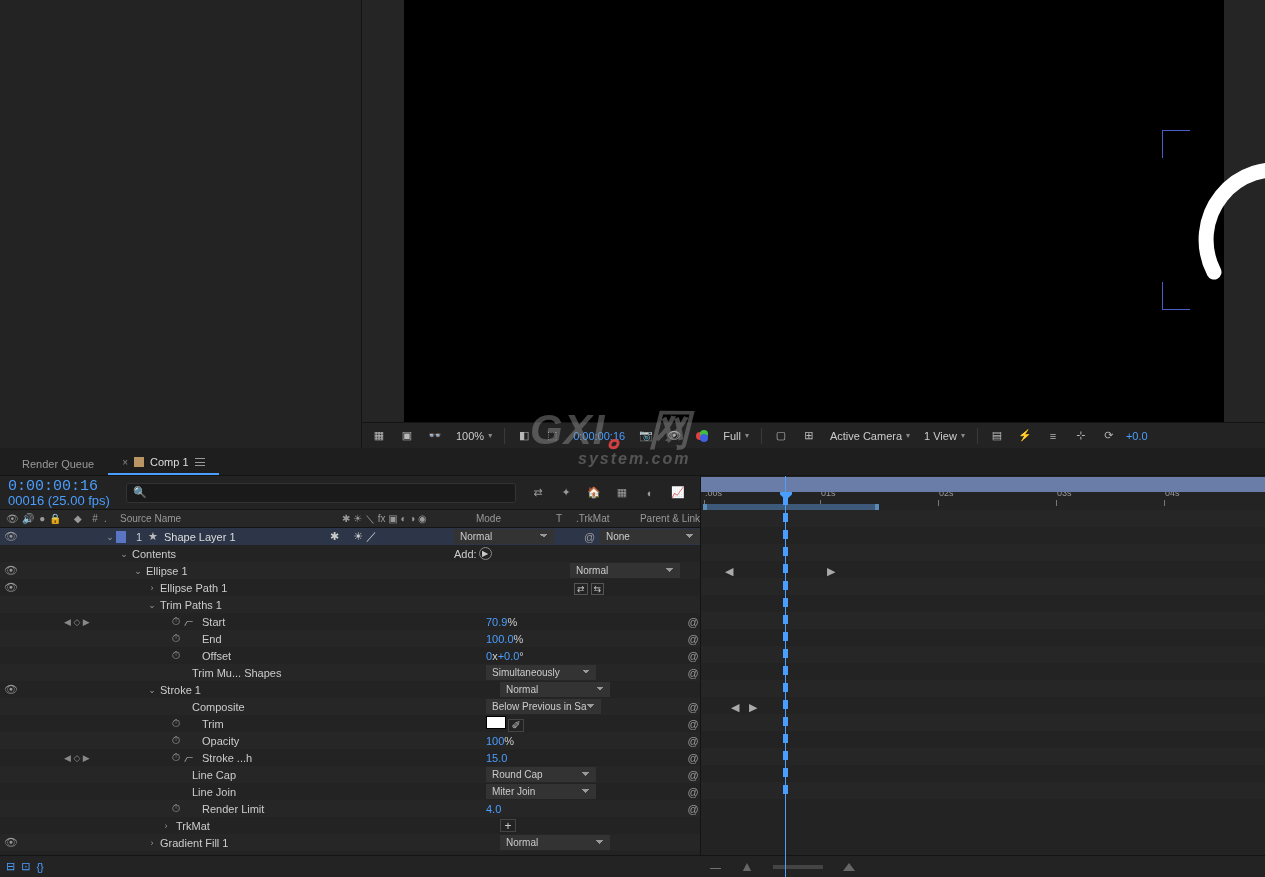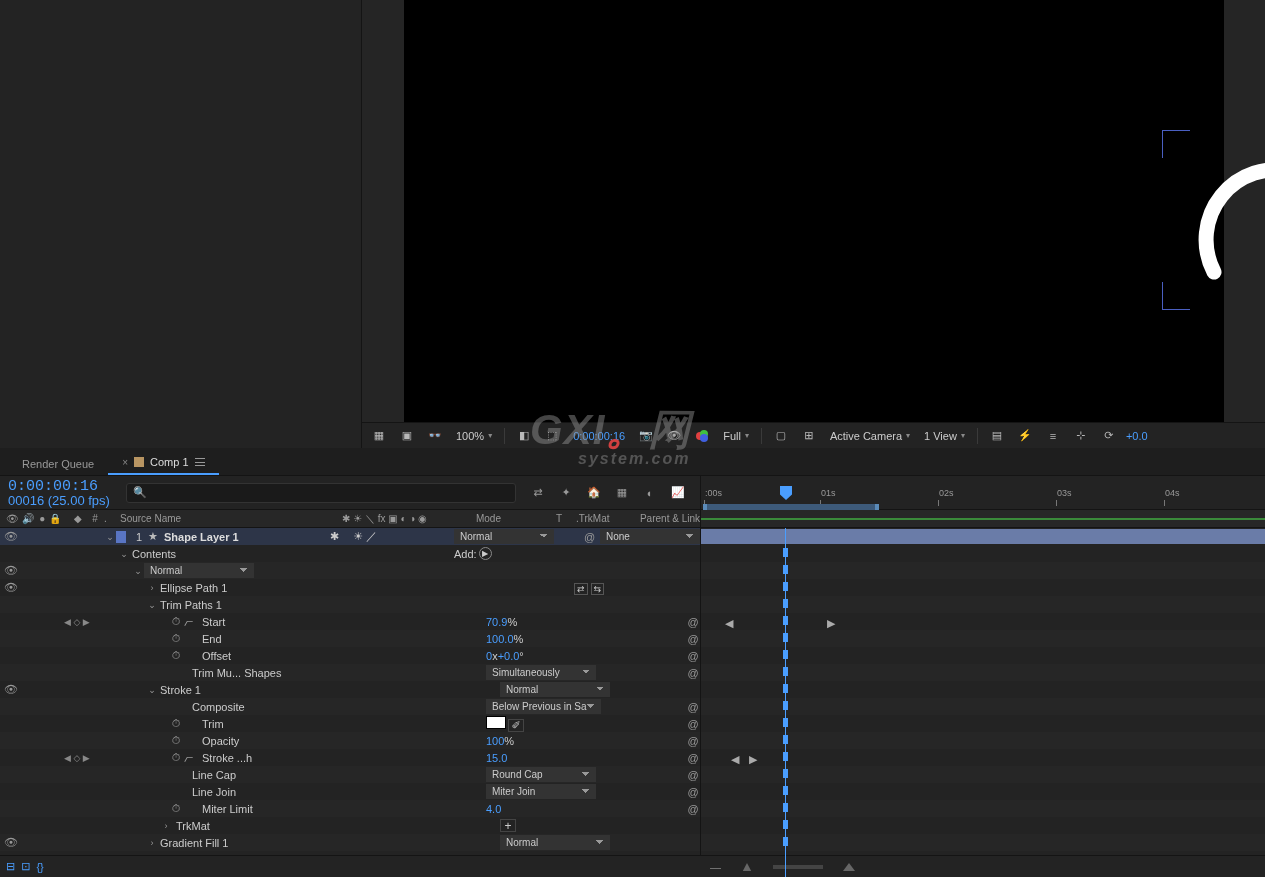--- a/index.html
+++ b/index.html
@@ -26,21 +26,21 @@
 .tabs-row{height:28px;background:#1e1e1e;display:flex;align-items:flex-end;padding-left:8px;border-bottom:1px solid #141414}
 .tab{padding:5px 14px 5px 14px;color:#999;font-size:11px;display:flex;align-items:center;gap:6px}
 .tab.active{border-bottom:2px solid #4a9eff;color:#ddd}
 .tab-close{font-size:10px;color:#888}
 .comp-icon{width:10px;height:10px;background:#b89562}
 .menu-lines{display:inline-block;width:10px;height:8px;border-top:1px solid #999;border-bottom:1px solid #999;position:relative}
 .menu-lines::after{content:'';position:absolute;top:3px;left:0;right:0;height:1px;background:#999}
 
 .timeline-area{display:flex;height:calc(877px - 448px - 28px)}
 .tl-left{width:700px;background:#232323;display:flex;flex-direction:column}
-.tl-right{flex:1;background:#232323;display:flex;flex-direction:column;border-left:1px solid #141414}
+.tl-right{flex:1;background:#232323;display:flex;flex-direction:row;border-left:1px solid #141414}
 .tl-head{height:34px;display:flex;align-items:center;padding:0 8px;gap:10px;border-bottom:1px solid #141414}
 .timecode{color:#4a9eff;font-size:15px;font-weight:300;font-family:'Courier New',monospace}
 .timecode-sub{color:#4a9eff;font-size:13px;margin-top:-2px}
 .search-box{flex:1;max-width:390px;height:20px;background:#1a1a1a;border:1px solid #333;border-radius:3px;display:flex;align-items:center;padding:0 6px;margin-left:6px}
 .search-box input{background:transparent;border:none;outline:none;color:#ccc;font-size:11px;flex:1}
 .tl-tool-icons{display:flex;gap:12px;margin-left:auto;color:#999;padding-right:6px}
 .tl-tool-icons span{width:16px;height:16px;display:flex;align-items:center;justify-content:center}
 
 .col-headers{height:18px;display:flex;align-items:center;background:#272727;border-bottom:1px solid #141414;font-size:10px;color:#999;padding-left:2px}
 .ch-toggles{width:72px;display:flex;gap:4px;padding-left:4px}
@@ -58,21 +58,21 @@
 .row{height:17px;display:flex;align-items:center;font-size:11px;color:#ccc}
 .row.alt{background:#262626}
 .row .toggles{width:60px;display:flex;gap:2px;padding-left:4px}
 .eye{width:14px;height:14px;display:flex;align-items:center;justify-content:center;color:#999}
 .row .nav{width:44px;display:flex;align-items:center;gap:2px;color:#888;font-size:9px;justify-content:flex-start;padding-left:4px}
 .row .twirl{width:12px;color:#999;font-size:9px;cursor:pointer;text-align:center}
 .row .indent{display:inline-block}
 .row .num{width:18px;text-align:center;color:#ccc}
 .row .star{width:14px;color:#bbb}
 .row .name{flex:1;padding-left:2px}
-.row .bold{font-weight:bold;color:#ddd}
+.row .bold{font-weight:normal;color:#ddd}
 .row .switches{width:128px;display:flex;align-items:center;gap:3px;padding-left:4px}
 .row .mode{width:130px}
 .row .parent{width:116px;display:flex;align-items:center;gap:4px}
 .row .val{color:#4a9eff;cursor:ew-resize}
 .row .unit{color:#ccc}
 .dropdown{background:#333;border:none;color:#ccc;font-size:10px;height:15px;padding:0 14px 0 6px;appearance:none;background-image:linear-gradient(45deg,transparent 50%,#999 50%),linear-gradient(135deg,#999 50%,transparent 50%);background-position:calc(100% - 10px) 5px,calc(100% - 6px) 5px;background-size:4px 4px;background-repeat:no-repeat;min-width:100px}
 .dropdown.sm{min-width:110px}
 .stopwatch{width:12px;height:12px;display:inline-flex;align-items:center;justify-content:center;color:#999}
 .graph-icon{width:12px;height:12px;display:inline-flex;color:#999;margin-left:2px}
 .link-icon{width:14px;color:#999;text-align:center}
@@ -261,20 +261,21 @@
         </div>
       </div>
 
       <div class="row alt">
         <div class="toggles">
             <span class="eye">👁</span>
           </div>
           <div class="nav"></div>
         <span class="indent" style="width:28px"></span>
         <span class="twirl">⌄</span>
+        <span class="name">Ellipse 1</span>
         <div class="mode"><select class="dropdown sm"><option>Normal</option></select></div>
       </div>
 
       <div class="row">
         <div class="toggles">
             <span class="eye">👁</span>
           </div>
           <div class="nav"></div>
         <span class="indent" style="width:42px"></span>
         <span class="twirl">›</span>
@@ -402,21 +403,21 @@
         <div style="width:200px"><select class="dropdown sm"><option>Miter Join</option></select></div>
         <span class="link-icon">@</span>
       </div>
 
       <div class="row alt">
         <div class="toggles"></div>
           <div class="nav"></div>
         <span class="indent" style="width:66px"></span>
         <span class="stopwatch">⏱</span>
         <span style="width:14px"></span>
-        <span class="name" style="padding-left:6px">Miter Limit</span>
+        <span class="name" style="padding-left:6px">Render Limit</span>
         <div style="width:200px"><span class="val">4.0</span></div>
         <span class="link-icon">@</span>
       </div>
 
       <div class="row">
         <div class="toggles"></div>
           <div class="nav"></div>
         <span class="indent" style="width:56px"></span>
         <span class="twirl">›</span>
         <span class="name" style="padding-left:4px">TrkMat</span>

